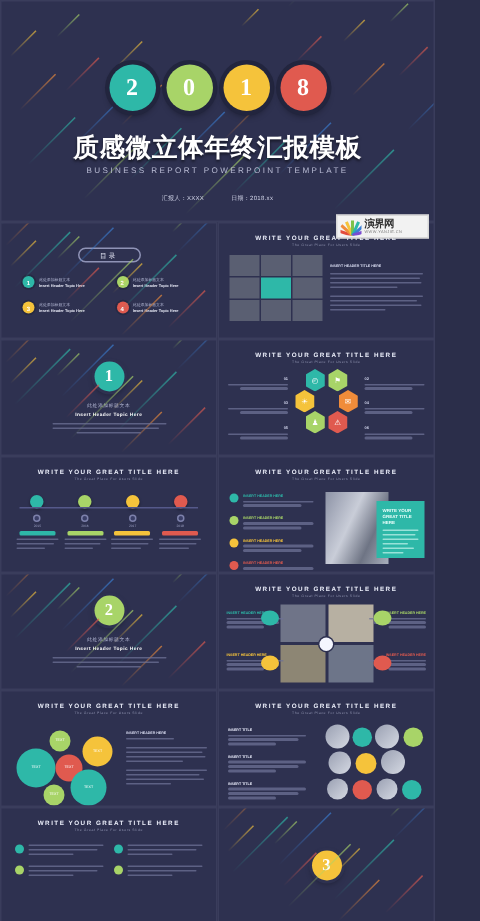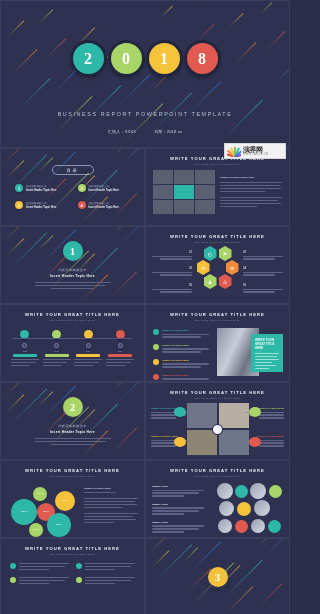--- a/index.html
+++ b/index.html
@@ -215,20 +215,21 @@
         <div class="streak" style="left:55px;top:131px;width:51px;background:linear-gradient(90deg,#a8d46800,#a8d468cc);"></div>
       </div>
 
     <div class="balls">
       <div class="ball" style="background:#2eb8a8">2</div>
       <div class="ball" style="background:#a8d468">0</div>
       <div class="ball" style="background:#f5c33b">1</div>
       <div class="ball" style="background:#e05a4f">8</div>
     </div>
 
+    <div class="hero-title">质感微立体年终汇报模板</div>
     <div class="hero-sub">BUSINESS REPORT POWERPOINT TEMPLATE</div>
 
     <div class="hero-meta">
       <span>汇报人：XXXX</span>
       <span>日期：2018.xx</span>
     </div>
   </div>
 
   <div class="watermark">
     <div class="wm-fan">

